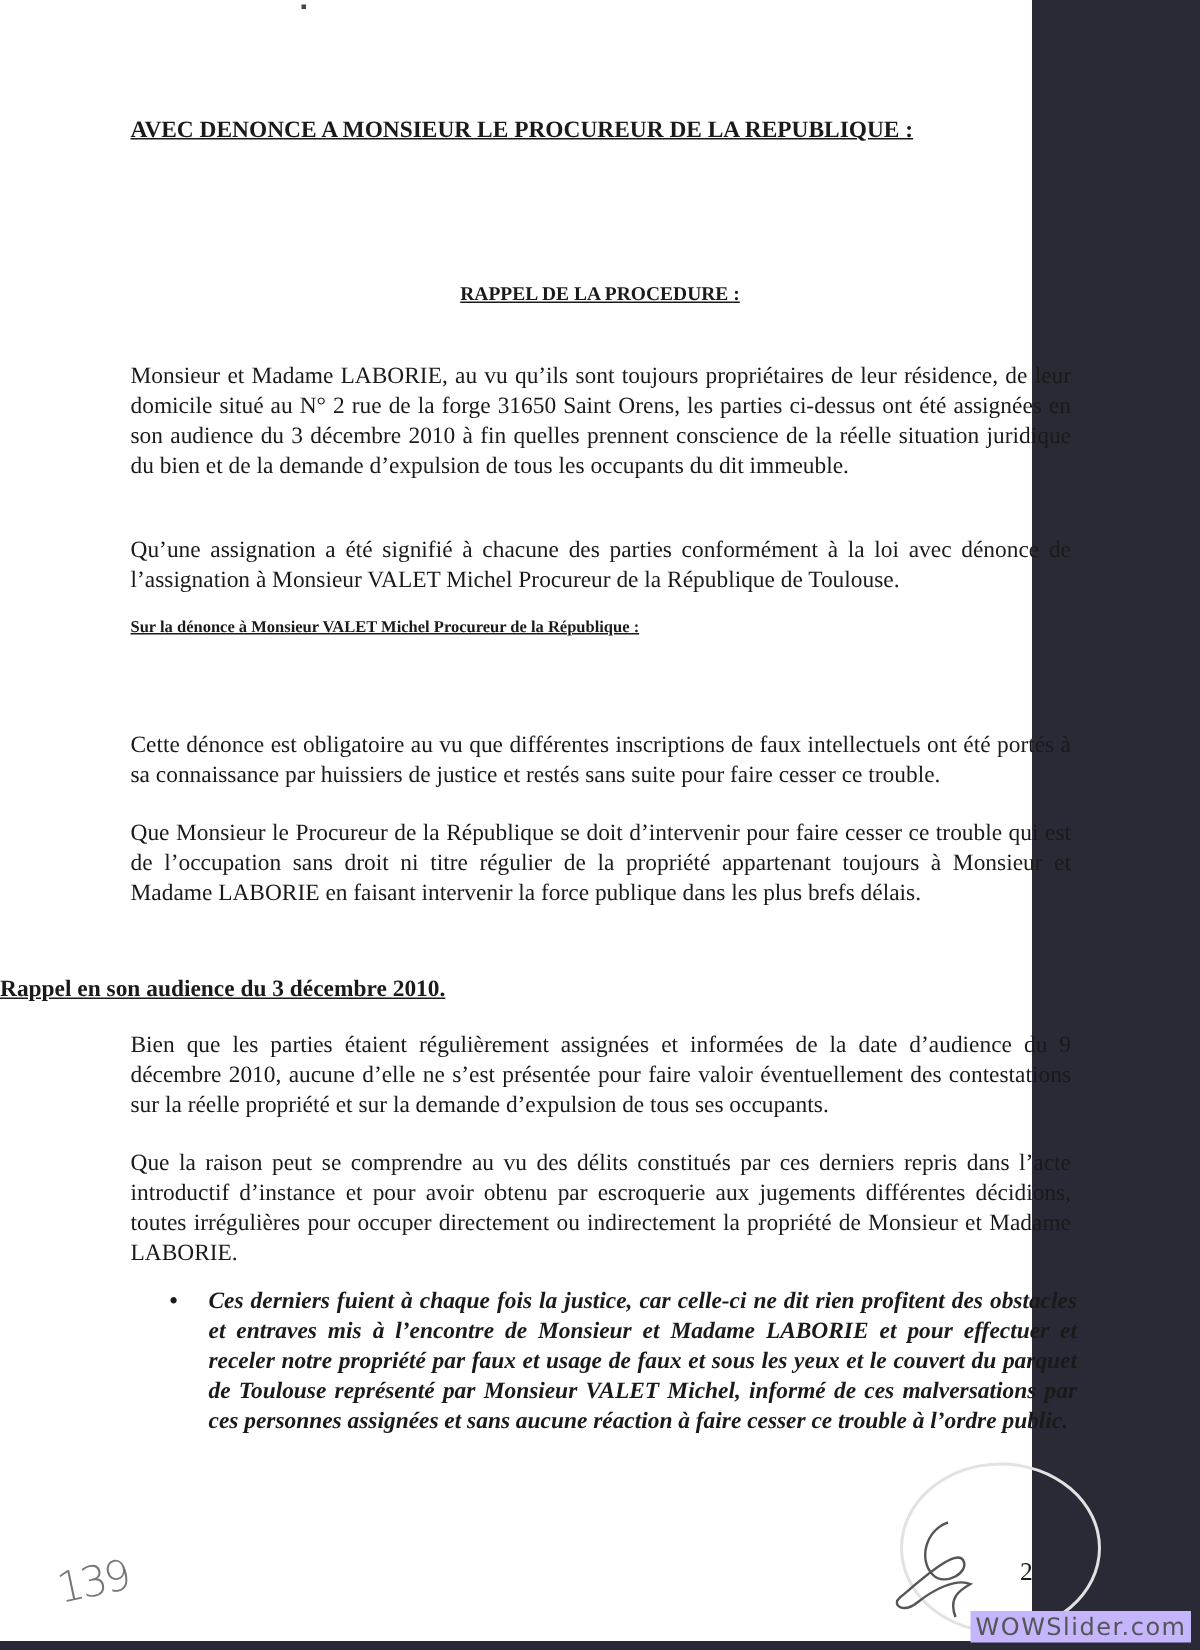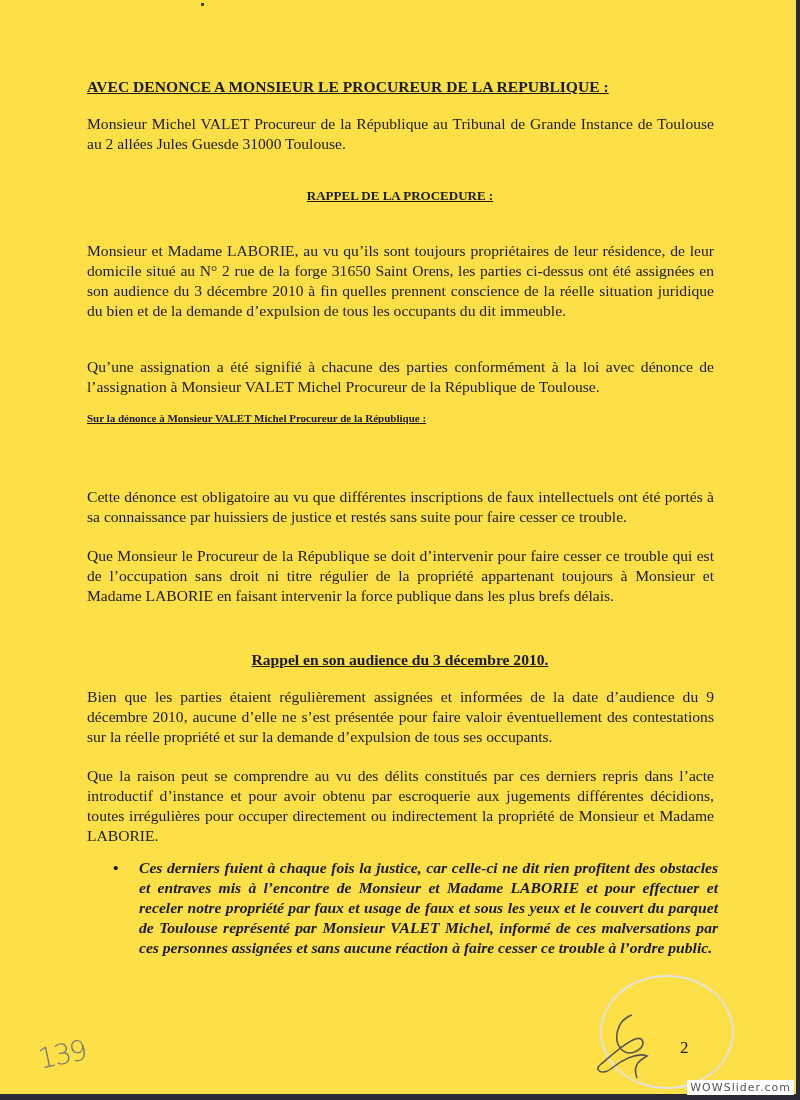--- a/index.html
+++ b/index.html
@@ -3,35 +3,35 @@
 <meta charset="utf-8">
 <style>
   html, body { margin: 0; padding: 0; }
   body {
     width: 800px; height: 1100px; position: relative; overflow: hidden;
     background: #2a2a36;
     font-family: "Liberation Serif", serif;
     color: #1a1a1a;
   }
   .page {
-    position: absolute; left: 0; top: 0; width: 796px; height: 1094px;
-    background: #fde047;
+    position: absolute; left: 0; top: 0; width: 688px; height: 1094px;
+    background: #ffffff;
     text-decoration: underline;
   }
   .p {
     position: absolute; left: 87px; width: 627px;
     font-size: 15.6px; line-height: 20px; text-align: justify; margin: 0;
   }
   .h {
     position: absolute; font-weight: bold; text-decoration: underline; margin: 0;
   }
   .h1 { left: 87px; top: 78px; font-size: 15.6px; }
   .h2 { left: 0; width: 800px; text-align: center; top: 188px; font-size: 13px; }
   .h3 { left: 87px; top: 412px; font-size: 11px; }
-  .h4 { left: 0; width: 800px; text-align: center; top: 651px; font-size: 15.6px; }
+  .h4 { left: 0; width: 800px; top: 651px; font-size: 15.6px; }
   .bullet-item {
     position: absolute; left: 113px; top: 858px; width: 605px;
     font-size: 15.6px; line-height: 20px; font-weight: bold; font-style: italic;
     text-align: justify; padding-left: 26px; box-sizing: border-box;
   }
   .bullet-dot {
     position: absolute; left: 0; top: 0; font-style: normal;
   }
   .handwritten {
     position: absolute; left: 38px; top: 1038px; font-size: 28px;
@@ -40,34 +40,33 @@
   }
   .page-number {
     position: absolute; left: 680px; top: 1038px; font-size: 17px;
   }
   .stamp {
     position: absolute; left: 600px; top: 975px; width: 130px; height: 110px;
     border: 2px solid #e2e2e2; border-radius: 50%;
   }
   .signature { position: absolute; left: 592px; top: 1010px; }
   .watermark {
-    position: absolute; right: 6px; bottom: 5px; background: #ffffff;
-    color: #555; font-family: "DejaVu Sans", sans-serif; font-size: 11px;
+    position: absolute; right: 6px; bottom: 5px; background: #c4b5fd;
+    color: #555; font-family: "DejaVu Sans", sans-serif; font-size: 16px;
     padding: 1px 3px; letter-spacing: 1px; margin-left: 25px;
   }
   .speck { position: absolute; left: 201px; top: 3px; width: 3px; height: 3px; background: #444; }
 </style>
 </head>
 <body>
 
 <div class="page">
   <div class="speck"></div>
 
   <p class="h h1">AVEC DENONCE A MONSIEUR LE PROCUREUR DE LA REPUBLIQUE :</p>
-  <p class="p" style="top:114px">Monsieur Michel VALET Procureur de la République au Tribunal de Grande Instance de Toulouse au 2 allées Jules Guesde 31000 Toulouse.</p>
 
   <p class="h h2">RAPPEL DE LA PROCEDURE :</p>
 
   <p class="p" style="top:241px">Monsieur et Madame LABORIE, au vu qu’ils sont toujours propriétaires de leur résidence, de leur domicile situé au N° 2 rue de la forge 31650 Saint Orens, les parties ci-dessus ont été assignées en son audience du 3 décembre 2010 à fin quelles prennent conscience de la réelle situation juridique du bien et de la demande d’expulsion de tous les occupants du dit immeuble.</p>
   <p class="p" style="top:357px">Qu’une assignation a été signifié à chacune des parties conformément à la loi avec dénonce de l’assignation à Monsieur VALET Michel Procureur de la République de Toulouse.</p>
 
   <p class="h h3">Sur la dénonce à Monsieur VALET Michel Procureur de la République :</p>
 
   <p class="p" style="top:546px">Que Monsieur le Procureur de la République se doit d’intervenir pour faire cesser ce trouble qui est de l’occupation sans droit ni titre régulier de la propriété appartenant toujours à Monsieur et Madame LABORIE en faisant intervenir la force publique dans les plus brefs délais.</p>
   <p class="p" style="top:487px">Cette dénonce est obligatoire au vu que différentes inscriptions de faux intellectuels ont été portés à sa connaissance par huissiers de justice et restés sans suite pour faire cesser ce trouble.</p>

